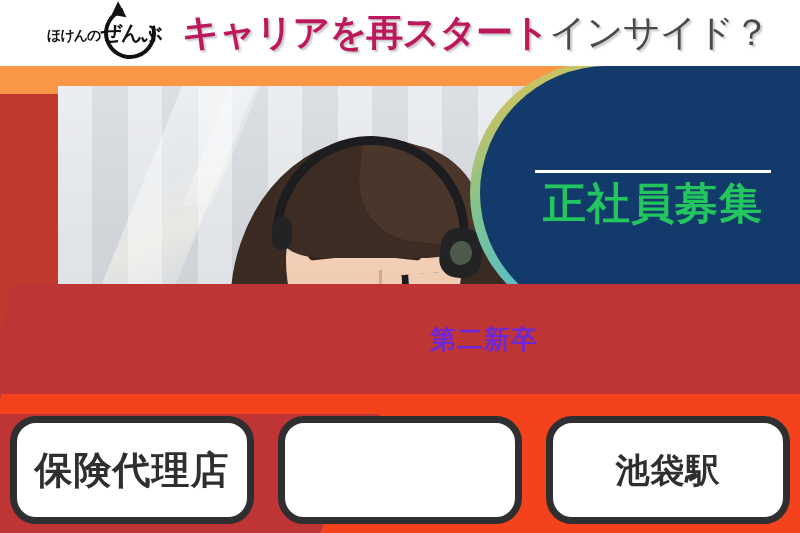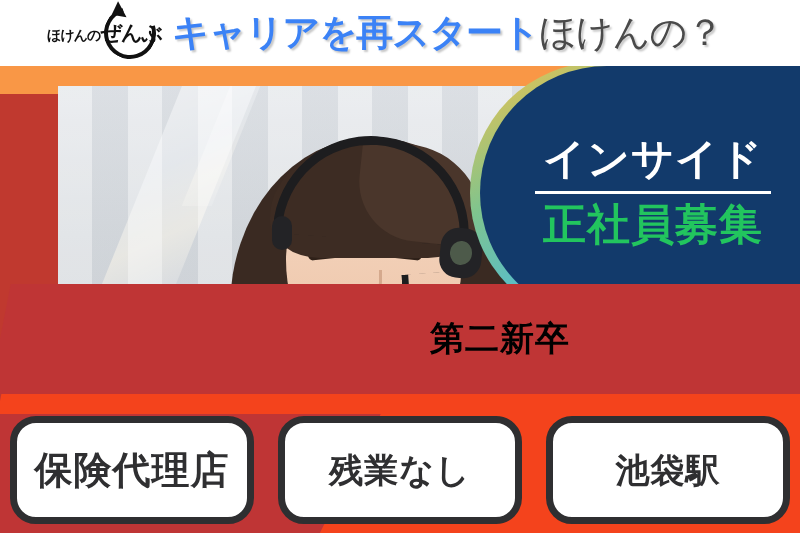--- a/index.html
+++ b/index.html
@@ -59,21 +59,21 @@
     transform:rotate(-118deg);
     z-index:2;
   }
   .headline {
     font-size:37px; color:#3a3a3a;
     white-space:nowrap;
     letter-spacing:-1px;
     text-shadow:2px 2px 2px rgba(0,0,0,0.22);
     margin-left:2px;
   }
-  .headline .hl-strong { font-weight:bold; color:#3b82f6; }
+  .headline .hl-strong { font-weight:bold; color:#be185d;margin-left:10px; }
   .headline .hl-light  { font-weight:normal; color:#4a4a4a; }
 
   
   .stage {
     position:absolute; left:0; top:66px;
     width:800px; height:467px;
     overflow:hidden;
     background:#cfd4d9;
   }
 
@@ -315,22 +315,22 @@
   }
   .red-banner-text {
     position:absolute; left:0; top:218px;
     width:800px; height:110px;
     z-index:27;
     display:flex; flex-direction:column;
     align-items:flex-start; justify-content:center;
     padding-left:430px;
   }
   .red-line {
-    color:#000000; font-weight:bold;
-    font-size:34px; line-height:1.16;
+    color:#6d28d9; font-weight:bold;
+    font-size:26px; line-height:1.16;
     white-space:nowrap; letter-spacing:1px;
   }
   .strip-orange {
     position:absolute; left:0; top:322px;
     width:840px; height:26px;
     background:#f4431c;
     transform:skewX(-11deg);
     z-index:25;
   }
   .base-red {
@@ -375,21 +375,21 @@
 <body>
 
 <div id="banner">
 
   <div class="header">
     <div class="logo">
       <div class="logo-ring"></div>
       <div class="logo-arrow"></div>
       <div class="logo-text"><span class="small">ほけんの</span><span>ぜんぶ</span></div>
     </div>
-    <div class="headline"><span class="hl-strong">キャリアを再スタート</span><span class="hl-light">ほけんの？</span></div>
+    <div class="headline"><span class="hl-strong">キャリアを再スタート</span><span class="hl-light">インサイド？</span></div>
   </div>
 
   <div class="stage">
 
     <div class="band-orange"></div>
     <div class="slab-red"></div>
 
     <div class="photo-wrap">
       <div class="wall"></div>
       <div class="wall-edge"></div>
@@ -435,39 +435,37 @@
 
       <div class="streak s1"></div>
       <div class="streak s2"></div>
       <div class="streak s3"></div>
       <div class="streak s4"></div>
     </div>
 
     <div class="badge-arc"></div>
     <div class="badge-wedge"></div>
     <div class="badge">
-      <div class="badge-line1">インサイド</div>
       <div class="badge-rule"></div>
       <div class="badge-line3">正社員募集</div>
     </div>
 
     <div class="base-red"></div>
     <div class="base-red-left"></div>
     <div class="strip-orange"></div>
     <div class="red-banner"></div>
     <div class="red-banner-text">
       <div class="red-line">第二新卒</div>
     </div>
 
     <div class="pill-row">
       <div class="pill one-line">
         <span>保険代理店</span>
       </div>
       <div class="pill two-line">
-        <span>残業なし</span>
       </div>
       <div class="pill two-line">
         <span>池袋駅</span>
       </div>
     </div>
 
   </div>
 </div>
 
 </body></html>

